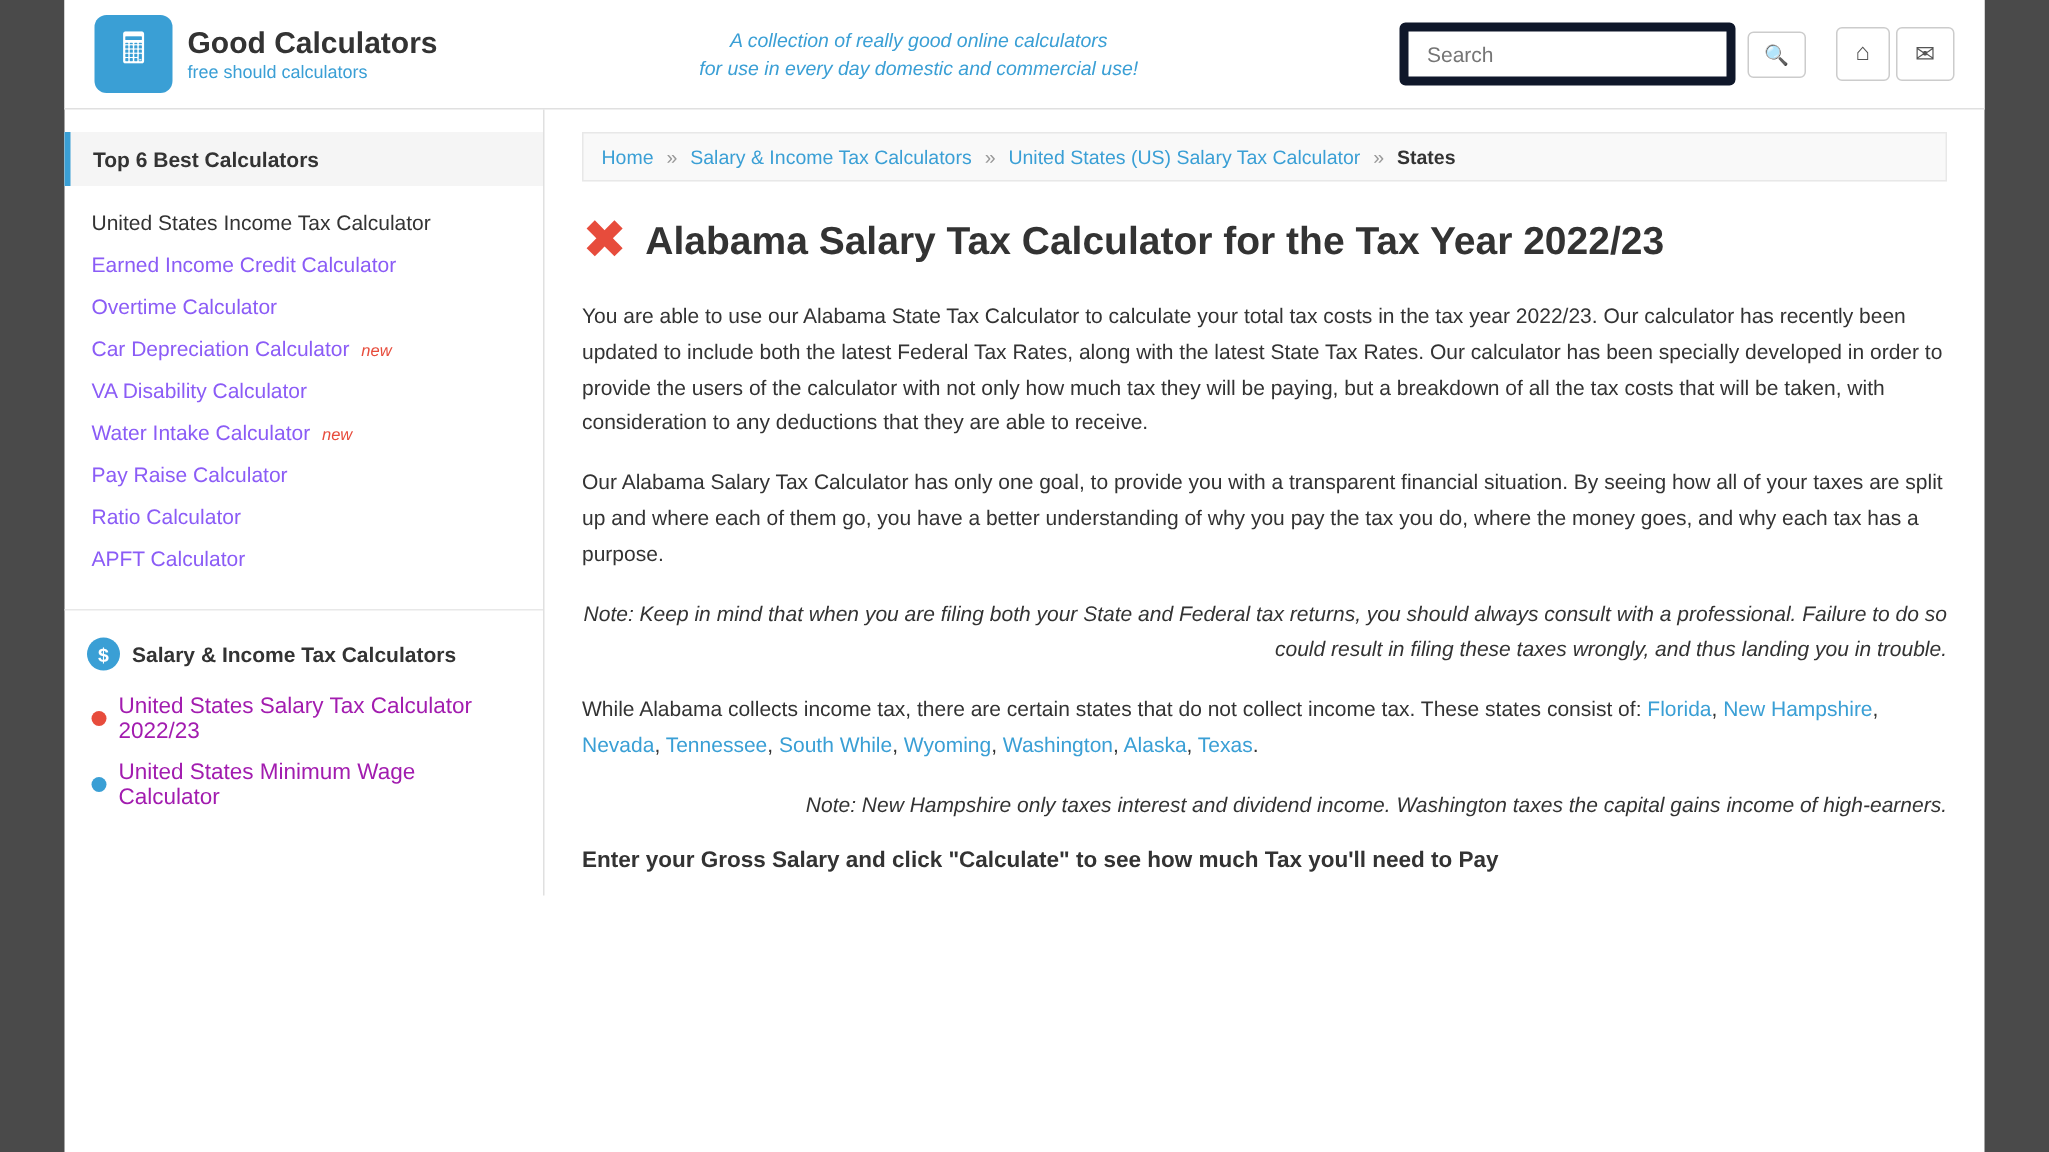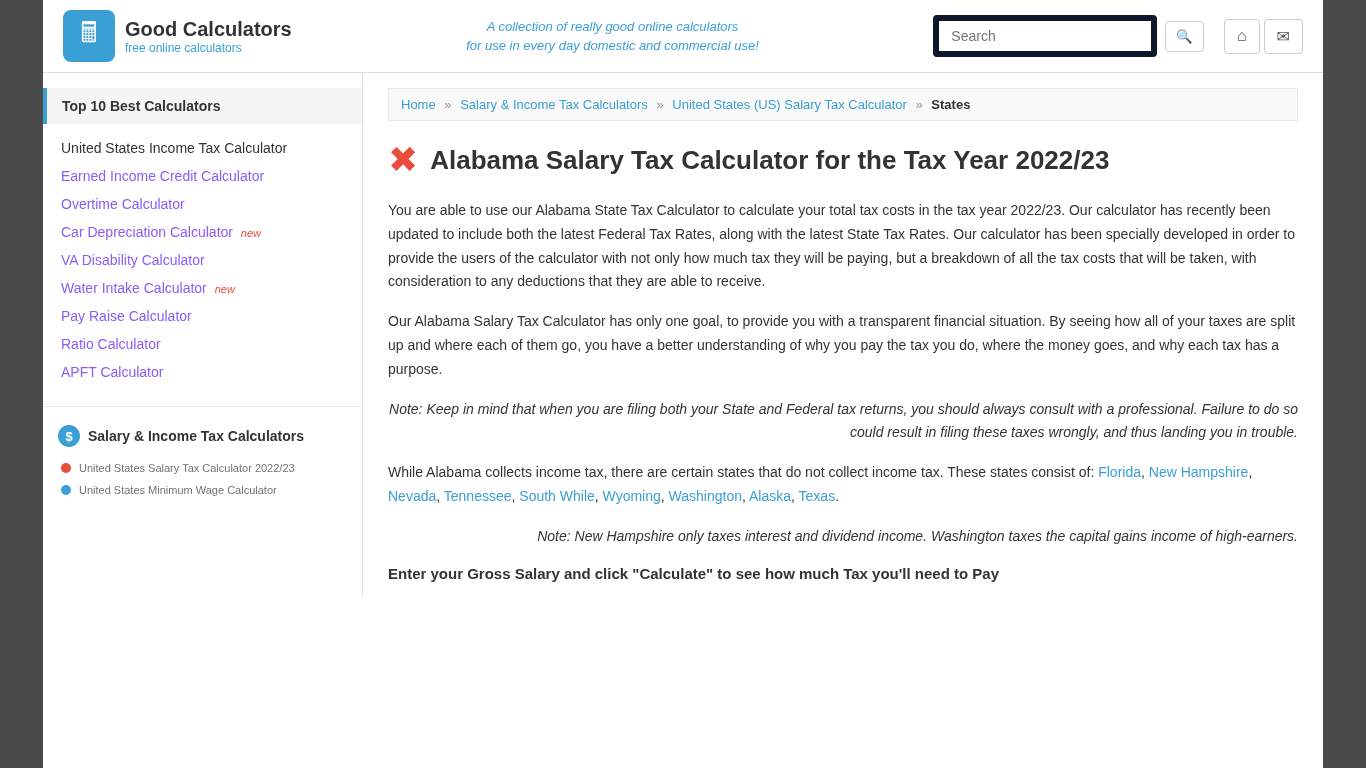--- a/index.html
+++ b/index.html
@@ -173,22 +173,22 @@
       padding: 2px 0;
     }
     .sidebar-sub-list li {
       padding: 5px 18px;
       display: flex;
       align-items: center;
       gap: 8px;
     }
     .sidebar-sub-list li a {
       text-decoration: none;
-      color: #737373;
-      font-size: 11px;
+      color: #a21caf;
+      font-size: 15px;
     }
     .dot-red {
       width: 10px;
       height: 10px;
       border-radius: 50%;
       background: #e74c3c;
       display: inline-block;
       flex-shrink: 0;
     }
     .dot-blue {
@@ -270,21 +270,21 @@
 
 <div class="page-wrapper">
 
   <div class="header">
     <div class="logo-area">
       <div class="logo-icon">
         <span>🖩</span>
       </div>
       <div class="logo-text">
         <span class="brand-name">Good Calculators</span>
-        <span class="brand-sub">free online calculators</span>
+        <span class="brand-sub">free should calculators</span>
       </div>
     </div>
     <div class="tagline">
       <div>A collection of really good online calculators</div>
       <div>for use in every day domestic and commercial use!</div>
     </div>
     <div class="search-area">
       <input class="search-input" type="text" placeholder="Search" style="">
       <button class="search-btn">🔍</button>
     </div>
@@ -294,21 +294,21 @@
       </button>
       <button class="header-icon-btn">
         <span>✉</span>
       </button>
     </div>
   </div>
 
   <div class="content-area">
 
     <div class="sidebar">
-      <div class="sidebar-section-title">Top 10 Best Calculators</div>
+      <div class="sidebar-section-title">Top 6 Best Calculators</div>
       <ul class="sidebar-list">
         <li class="plain">
           <a href="#">United States Income Tax Calculator</a>
         </li>
         <li>
           <a href="#">Earned Income Credit Calculator</a>
         </li>
         <li>
           <a href="#">Overtime Calculator</a>
         </li>

